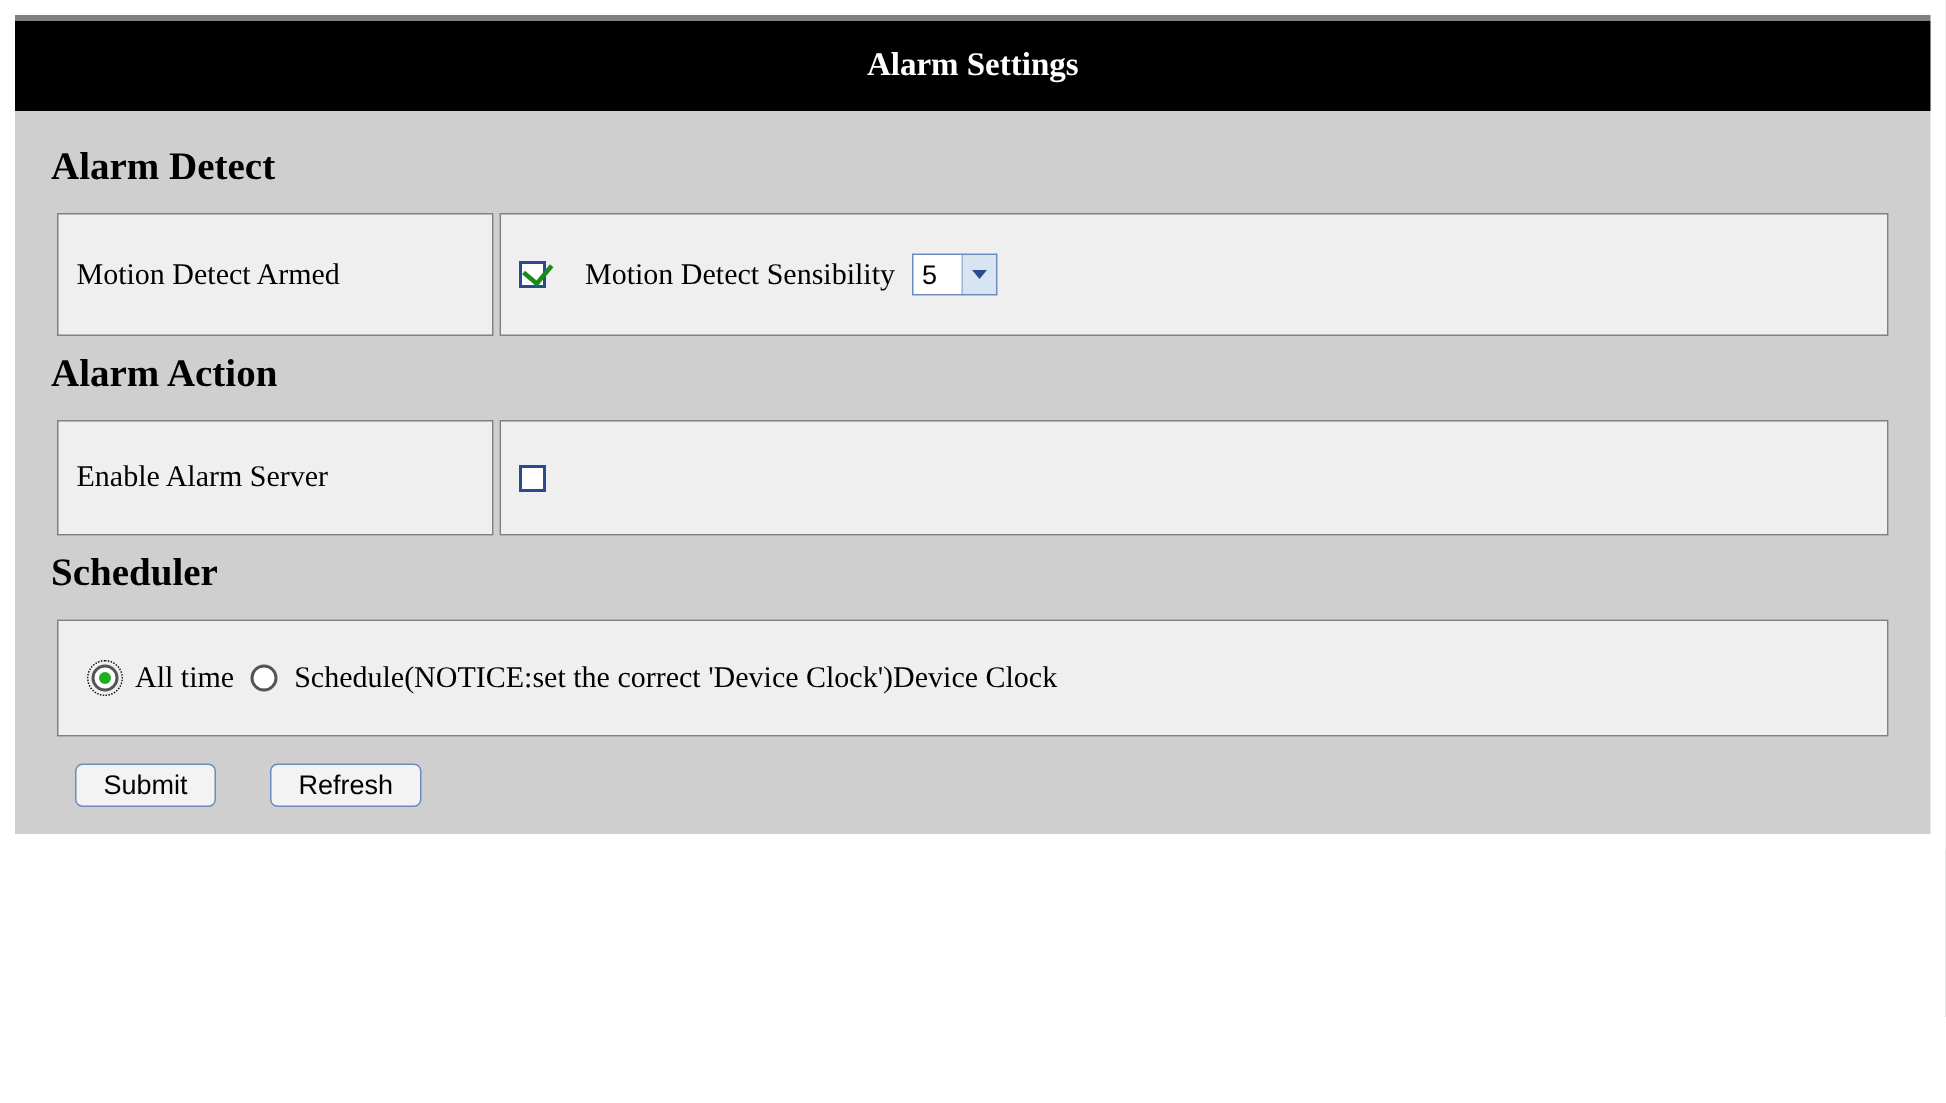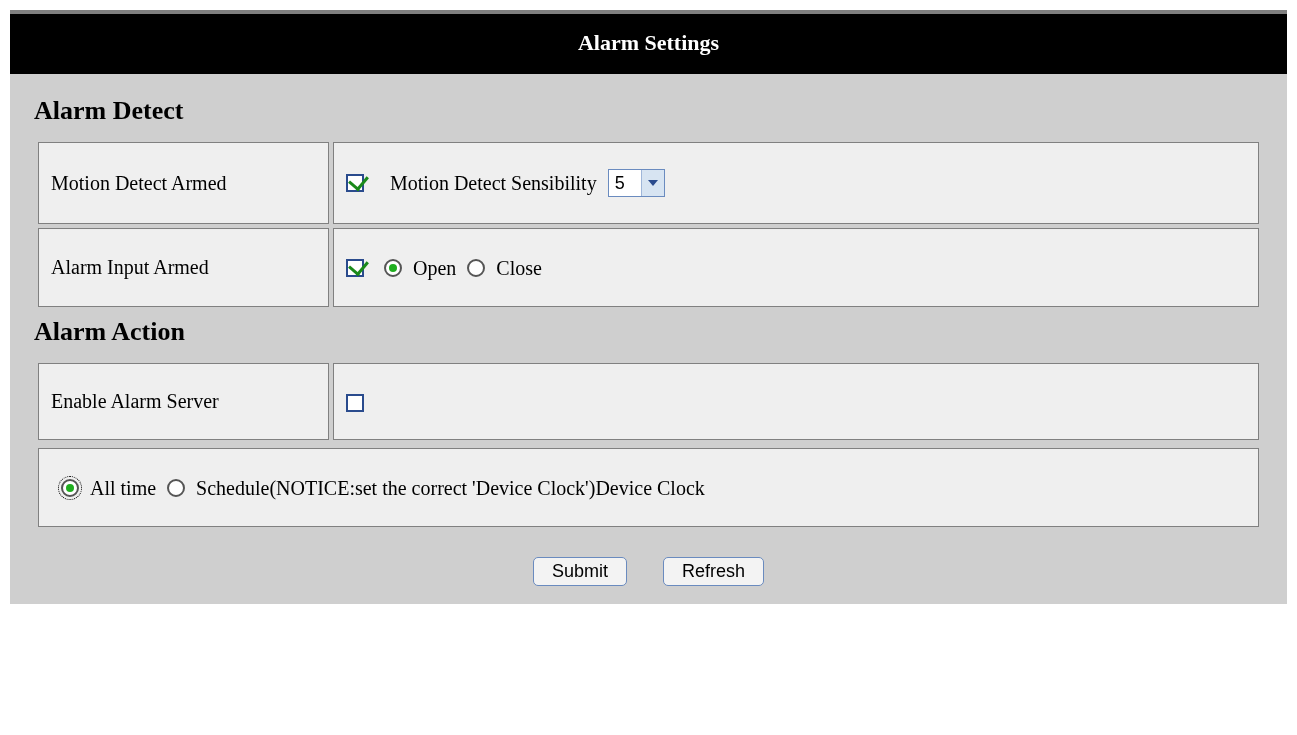--- a/index.html
+++ b/index.html
@@ -136,22 +136,22 @@
     background: #d7e4f2;
     border-left: 1px solid #9fb6d9;
     display: flex;
     align-items: center;
     justify-content: center;
     cursor: pointer;
   }
   .sel-btn svg { width: 10px; height: 6px; }
 
   .btn-row {
-    text-align: center;
-    margin-top: 26px;
+    text-align: left;
+    margin-top: 14px;
   }
   .btn {
     display: inline-block;
     font-family: Arial, sans-serif;
     font-size: 18px;
     padding: 3px 18px;
     background: #f3f3f3;
     border: 1px solid #6a8bbf;
     border-radius: 5px;
     cursor: pointer;
@@ -180,44 +180,34 @@
           <span class="sel-box">
             <span class="sel-val">5</span>
             <span class="sel-btn">
               <svg viewBox="0 0 10 6">
                     <path d="M0 0 L5 6 L10 0 Z" fill="#2a4b8d"></path>
                   </svg>
             </span>
           </span>
         </td>
       </tr>
-      <tr>
-        <td class="lab">Alarm Input Armed</td>
-        <td>
-          <span id="cb-input" class="cb chk"></span>
-          &nbsp;&nbsp;
-          <span id="rd-open" class="rd sel"></span>
-          <span class="inline-txt">Open</span>
-          <span id="rd-close" class="rd"></span>
-          <span class="inline-txt">Close</span>
-        </td>
-      </tr>
     </tbody>
       </table>
 
     <div class="sec-title">Alarm Action</div>
     <table class="grid">
       <tbody id="action-rows">
           <tr>
             <td class="lab">Enable Alarm Server</td>
             <td><span class="cb"></span></td>
           </tr>
         </tbody>
     </table>
 
+    <div class="sec-title">Scheduler</div>
     <table class="grid">
       <tbody>
           <tr class="full-row">
         <td colspan="2">
           &nbsp;
           <span id="rd-alltime" class="rd focus sel"></span>
           <span class="inline-txt">All time</span>
           <span id="rd-schedule" class="rd"></span>
           <span class="inline-txt">Schedule(NOTICE:set the correct 'Device Clock')Device Clock</span>
         </td>

